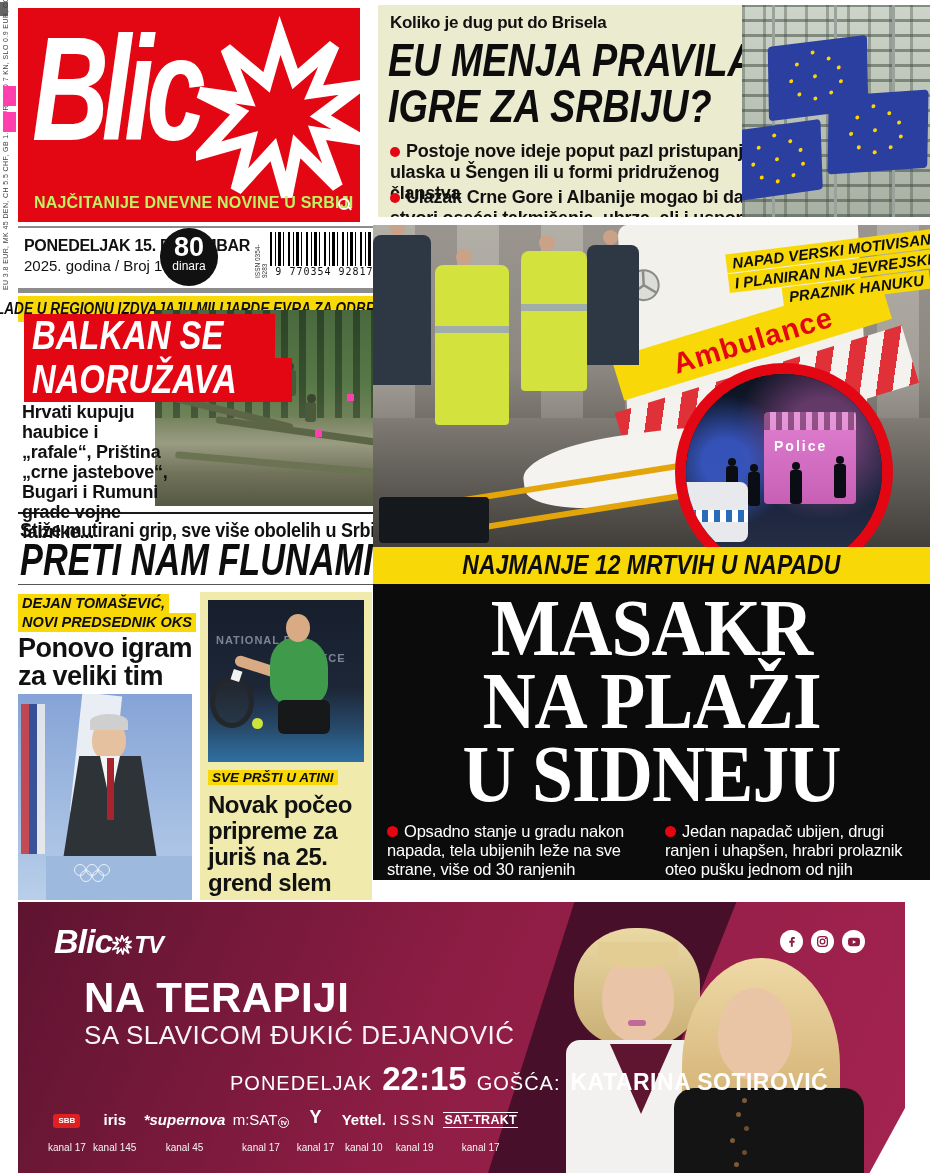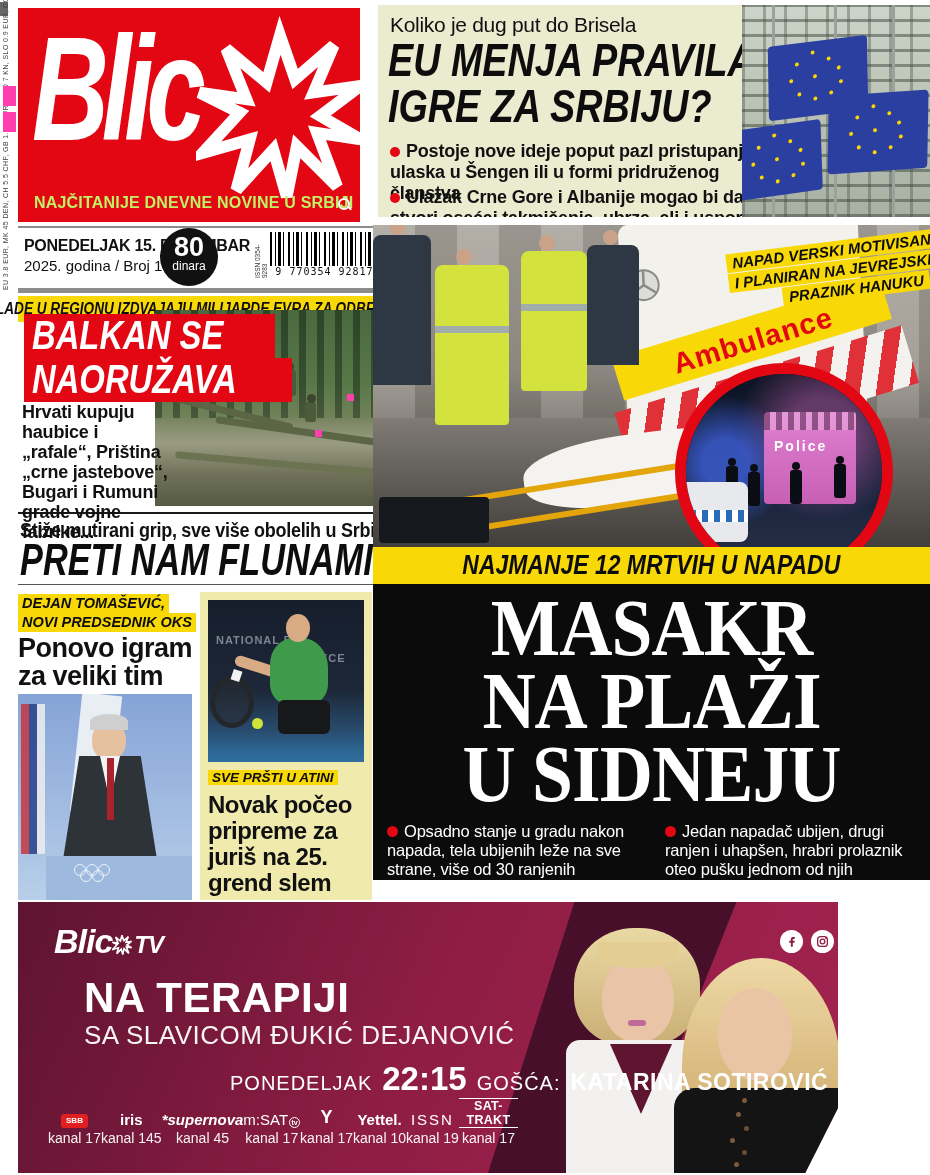--- a/index.html
+++ b/index.html
@@ -33,21 +33,21 @@
   .price-circle{left:142px;top:0px;width:58px;height:58px;background:#111;border-radius:50%;color:#fff;text-align:center;z-index:2;}
   .price-val{display:block;font-size:27px;font-weight:700;margin-top:6px;line-height:26px;}
   .price-unit{display:block;font-size:12px;line-height:12px;}
   .issn{left:236px;top:8px;height:42px;writing-mode:vertical-rl;transform:rotate(180deg);font-size:6.5px;color:#333;}
   .barcode{left:252px;top:4px;width:118px;height:34px;
     background:repeating-linear-gradient(90deg,#000 0 2px,#fff 2px 5px,#000 5px 6px,#fff 6px 8px,#000 8px 11px,#fff 11px 13px,#000 13px 14px,#fff 14px 18px);}
   .barcode-digits{left:250px;top:38px;width:120px;text-align:center;font-family:"DejaVu Sans Mono",monospace;font-size:10px;letter-spacing:1px;}
 
   
   .eu-block{left:378px;top:5px;width:552px;height:212px;background:#ebebcf;overflow:hidden;}
-  .eu-kicker{left:12px;top:8px;font-size:21px;font-weight:400;letter-spacing:-.3px;}
+  .eu-kicker{left:12px;top:8px;font-size:17px;font-weight:700;letter-spacing:-.3px;}
   .eu-headline{left:10px;top:32px;line-height:46px;font-size:46px;color:#0d0d0d;white-space:nowrap;}
   .eu-bullet{left:12px;font-size:18px;font-weight:800;width:372px;line-height:21px;letter-spacing:-.2px;}
   .dot{display:inline-block;width:10px;height:10px;border-radius:50%;background:#e30613;margin-right:6px;}
   .flags{right:0;top:0;width:188px;height:212px;overflow:hidden;
     background:repeating-linear-gradient(0deg,rgba(60,70,60,.5) 0 3px,rgba(255,255,255,0) 3px 15px),
                repeating-linear-gradient(90deg,rgba(60,70,60,.35) 0 3px,rgba(255,255,255,0) 3px 21px),
                linear-gradient(#cdd4c9,#a7b0a2);}
   .flagpole{position:absolute;top:0;width:3px;height:100%;background:#9aa39b;}
   .flag{position:absolute;background:#2b3fa0;border-radius:4px;}
   .flag .stars{position:absolute;left:45%;top:45%;width:4px;height:4px;border-radius:50%;background:#ffd400;
@@ -148,37 +148,37 @@
   .banner{left:373px;top:547px;width:557px;height:37px;background:#f8d807;display:flex;align-items:center;justify-content:center;}
   .banner .t{font-size:27px;color:#0d0d0d;white-space:nowrap;}
   .black-block{left:373px;top:584px;width:557px;height:296px;background:#0b0b0b;color:#fff;}
   .masakr{width:100%;text-align:center;font-family:"Liberation Serif",serif;font-weight:900;
     font-size:80px;line-height:73px;letter-spacing:-1px;}
   .masakr-wrap{position:absolute;left:0;top:8px;width:100%;transform:scaleX(.92);transform-origin:center top;}
   .mb{position:absolute;top:238px;font-size:16.5px;font-weight:400;line-height:19px;letter-spacing:-.2px;}
   .mb .dot{width:11px;height:11px;}
 
   
-  .tv-ad{left:18px;top:902px;width:820px;height:271px;overflow:hidden;
+  .tv-ad{left:18px;top:902px;width:887px;height:271px;overflow:hidden;
     background:linear-gradient(115deg,#5e1430 0%,#8e1d44 48%,#a42350 100%);
     clip-path:polygon(0 0,100% 0,100% 76%,96% 100%,0 100%);color:#fff;}
   .ad-dark-panel{position:absolute;left:470px;top:0;width:270px;height:100%;background:#470f29;
     clip-path:polygon(32% 0,92% 0,52% 100%,0 100%);}
   .blictv{position:absolute;left:36px;top:20px;font-weight:900;font-style:italic;font-size:34px;letter-spacing:-1px;}
   .blictv .tv{font-size:24px;font-style:italic;margin-left:2px;}
   .ad-title{position:absolute;left:66px;top:72px;font-size:42px;font-weight:900;letter-spacing:.5px;white-space:nowrap;}
   .ad-sub{position:absolute;left:66px;top:118px;font-size:26px;font-weight:400;letter-spacing:.5px;opacity:.95;white-space:nowrap;}
   .ad-sched{position:absolute;left:212px;top:158px;display:flex;align-items:baseline;gap:10px;white-space:nowrap;}
   .sch-day{font-size:20px;font-weight:400;letter-spacing:1px;}
   .sch-time{font-size:33px;font-weight:900;}
   .sch-guest{font-size:20px;font-weight:400;letter-spacing:1px;}
   .sch-name{font-size:23px;font-weight:900;letter-spacing:.5px;}
   .channels{position:absolute;left:30px;top:204px;width:470px;display:flex;justify-content:space-between;text-align:center;}
   .chan .logo{height:22px;display:flex;align-items:flex-end;justify-content:center;font-weight:800;font-size:15px;}
-  .chan .kanal{font-size:14px;font-weight:400;margin-top:2px;opacity:.95;white-space:nowrap;}
+  .chan .kanal{font-size:10px;font-weight:400;margin-top:14px;opacity:.95;white-space:nowrap;}
   .sbb-box{background:#e02020;border-radius:3px;font-size:8px;font-weight:800;padding:3px 5px;line-height:8px;}
   .logo-light{font-weight:400!important;}
   .logo-italic{font-style:italic;}
   .logo-small{font-size:12.5px!important;letter-spacing:.3px;}
   .sup-tv{display:inline-block;font-size:7px;border:1px solid #fff;border-radius:50%;width:9px;height:9px;line-height:9px;
     vertical-align:super;margin-left:1px;font-weight:700;}
   .sattrakt{border-top:1.5px solid #fff;border-bottom:1.5px solid #fff;padding:0 1px;}
   .socials{position:absolute;left:762px;top:28px;display:flex;gap:8px;}
   .soc{width:23px;height:23px;border-radius:50%;background:#fff;display:flex;align-items:center;justify-content:center;}
 

